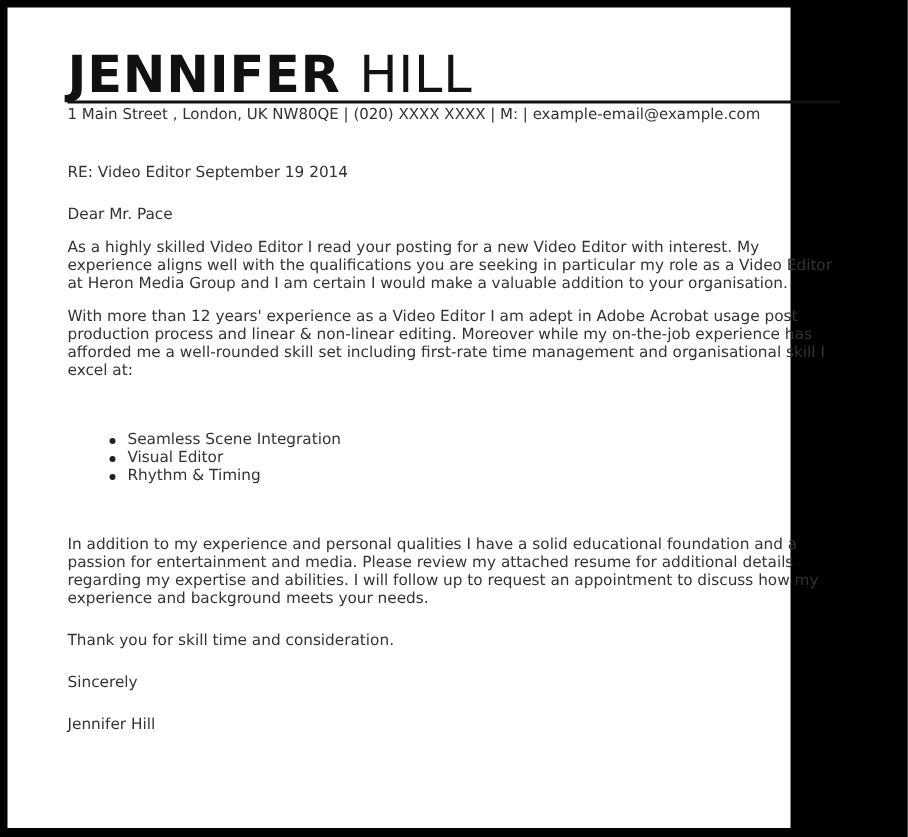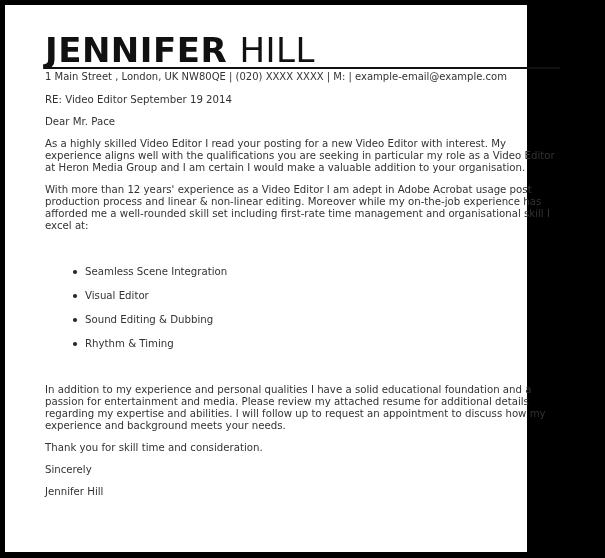--- a/index.html
+++ b/index.html
@@ -71,34 +71,34 @@
       top: 89px;
       width: 515px;
       font-size: 10.2px;
       line-height: 12px;
     }
     .body-text p {
       margin: 0 0 10px 0;
     }
     .body-text p.single {
       margin-bottom: 10px;
+      margin-top: 16px;
     }
     .body-text .para2 {
       margin-bottom: 34px;
     }
     .skills {
       list-style: none;
       margin: 0 0 34px 0;
       padding: 0 0 0 28px;
     }
     .skills li {
       position: relative;
       padding-left: 12px;
       line-height: 12px;
-      margin-top: 12px;
     }
     .skills li .bullet {
       position: absolute;
       left: 0;
       top: 4px;
       width: 4px;
       height: 4px;
       border-radius: 50%;
       background: #222;
     }
@@ -113,21 +113,20 @@
     <div class="contact">1 Main Street , London, UK NW80QE | (020) XXXX XXXX | M: | example-email@example.com</div>
 
     <div class="body-text">
       <p class="single">RE: Video Editor September 19 2014</p>
       <p class="single">Dear Mr. Pace</p>
       <p>As a highly skilled Video Editor I read your posting for a new Video Editor with interest. My experience aligns well with the qualifications you are seeking in particular my role as a Video Editor at Heron Media Group and I am certain I would make a valuable addition to your organisation.</p>
       <p class="para2">With more than 12 years' experience as a Video Editor I am adept in Adobe Acrobat usage post production process and linear &amp; non-linear editing. Moreover while my on-the-job experience has afforded me a well-rounded skill set including first-rate time management and organisational skill I excel at:</p>
       <ul class="skills">
         <li><span class="bullet"></span><span>Seamless Scene Integration</span></li>
         <li><span class="bullet"></span><span>Visual Editor</span></li>
-        <li><span class="bullet"></span><span>Sound Editing &amp; Dubbing</span></li>
         <li><span class="bullet"></span><span>Rhythm &amp; Timing</span></li>
       </ul>
       <p>In addition to my experience and personal qualities I have a solid educational foundation and a passion for entertainment and media. Please review my attached resume for additional details regarding my expertise and abilities. I will follow up to request an appointment to discuss how my experience and background meets your needs.</p>
       <p class="single">Thank you for skill time and consideration.</p>
       <p class="single">Sincerely</p>
       <p class="single">Jennifer Hill</p>
     </div>
   </div>
 </div>
 

